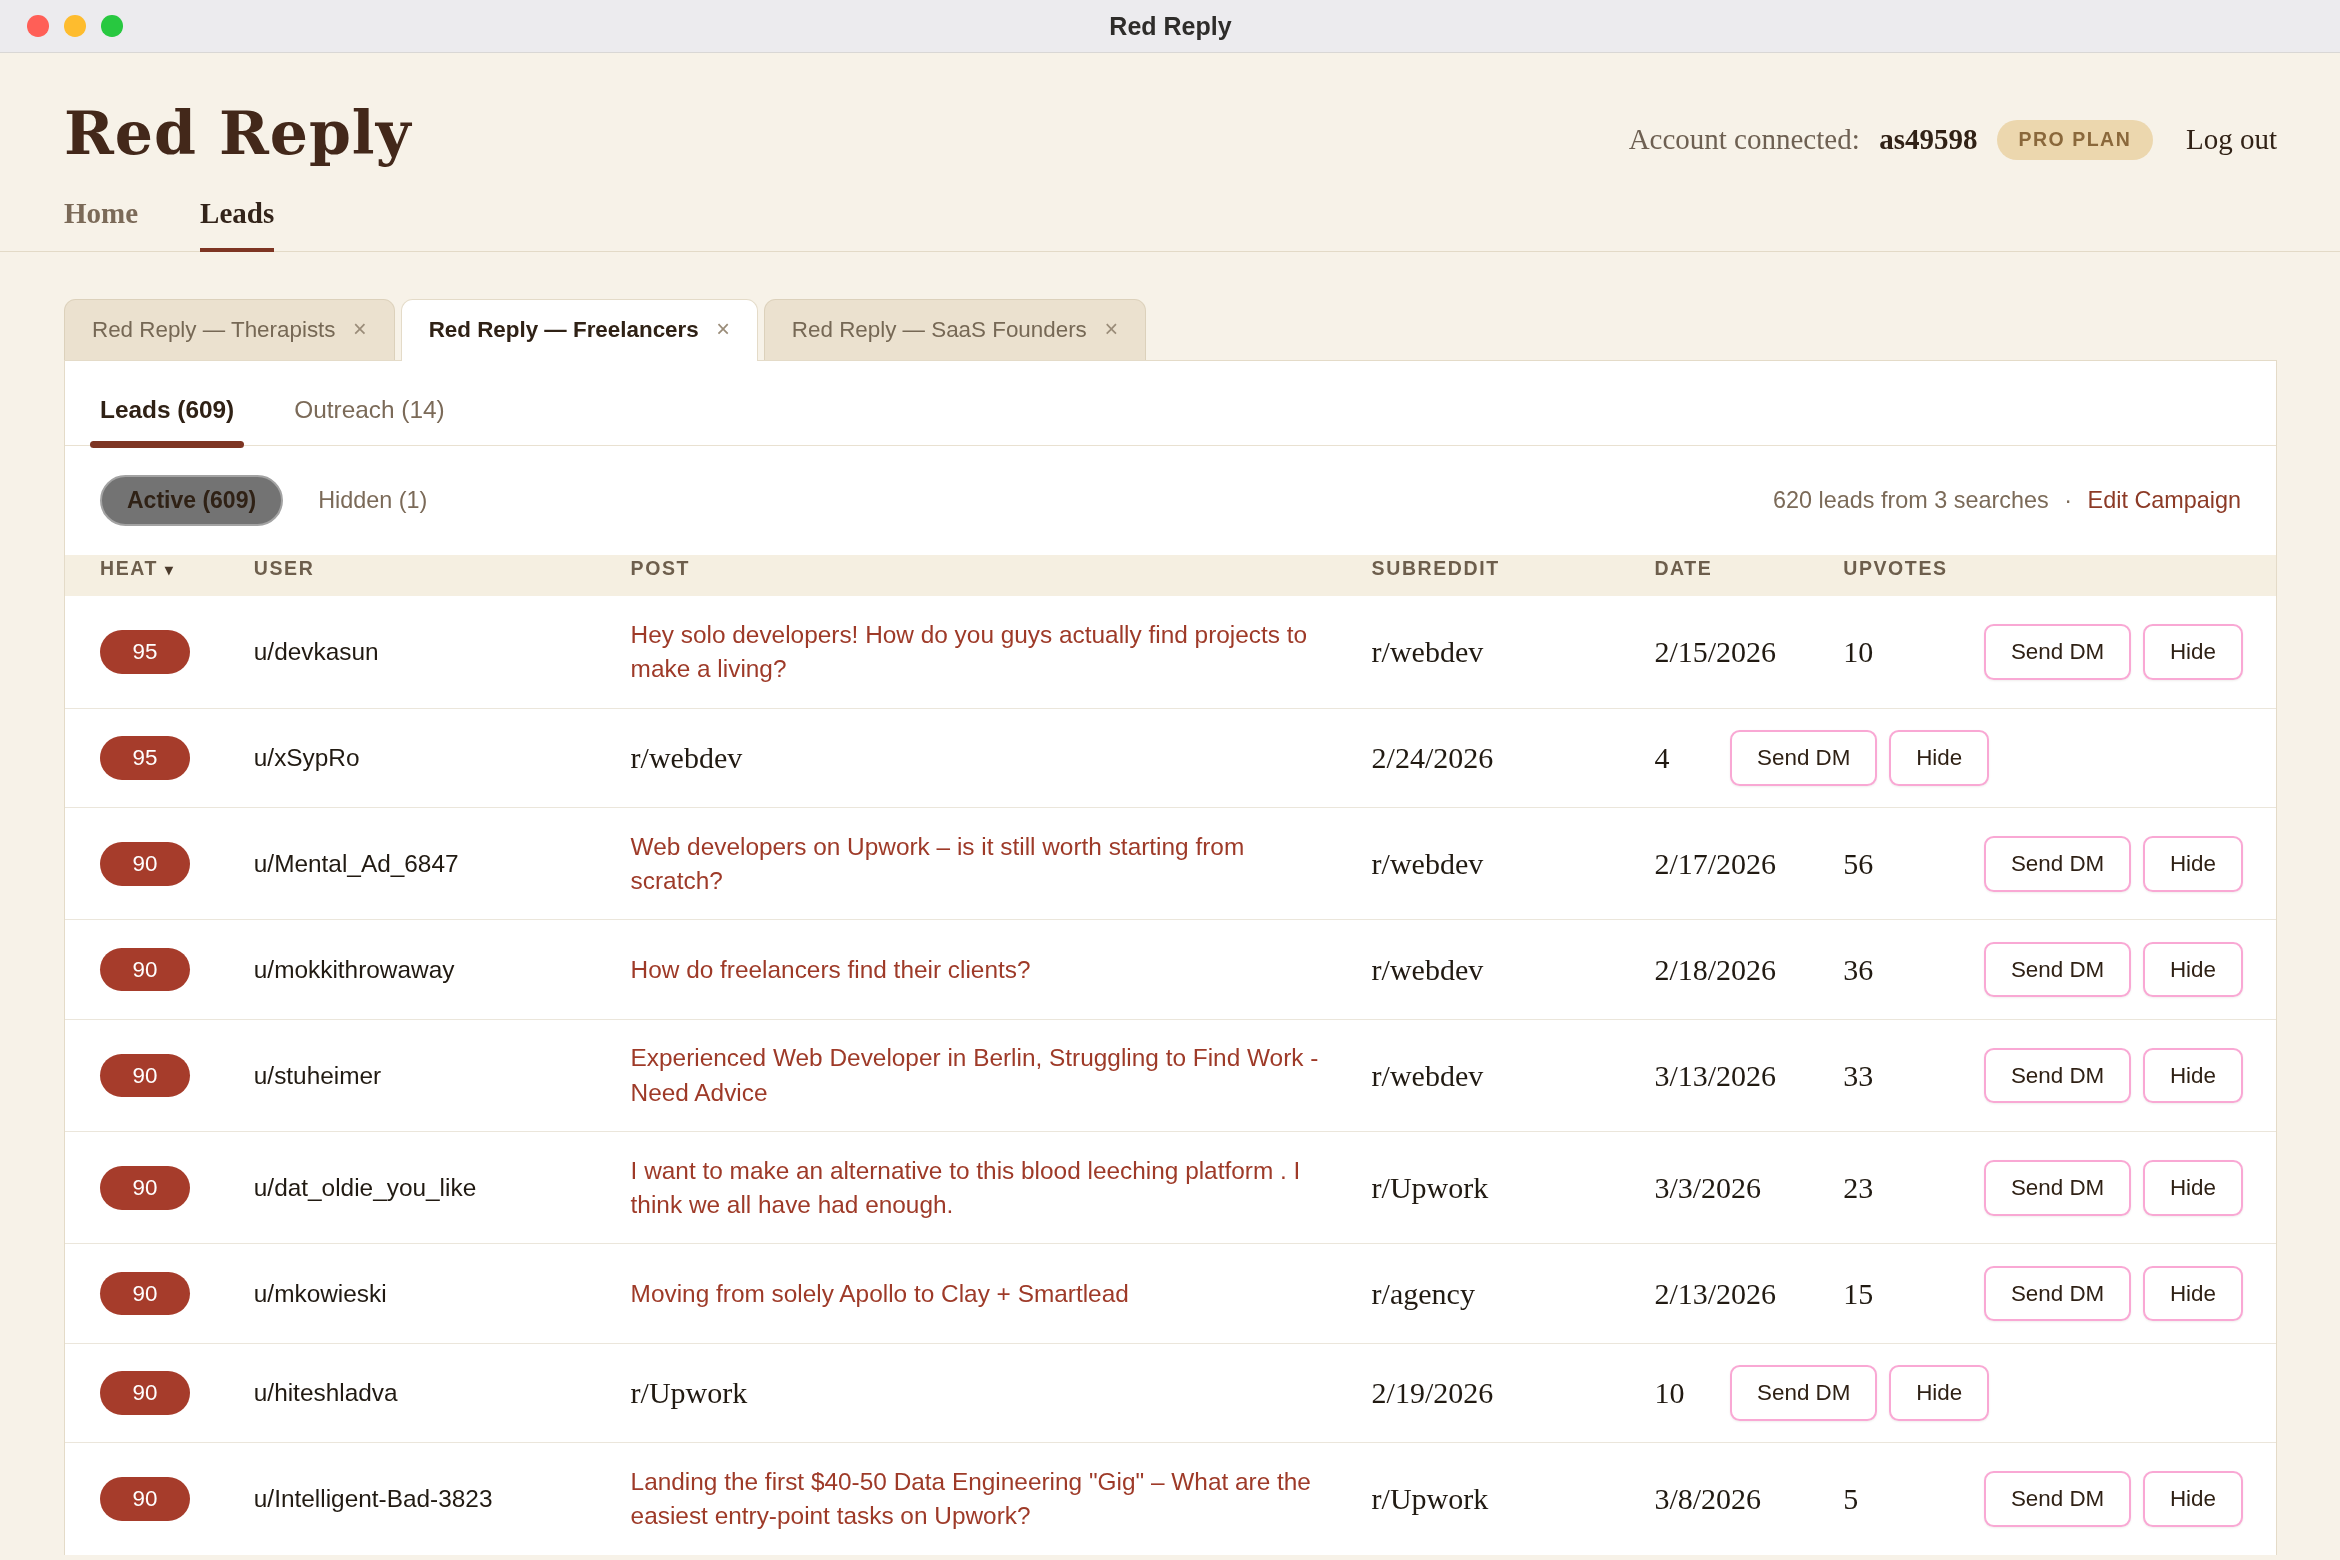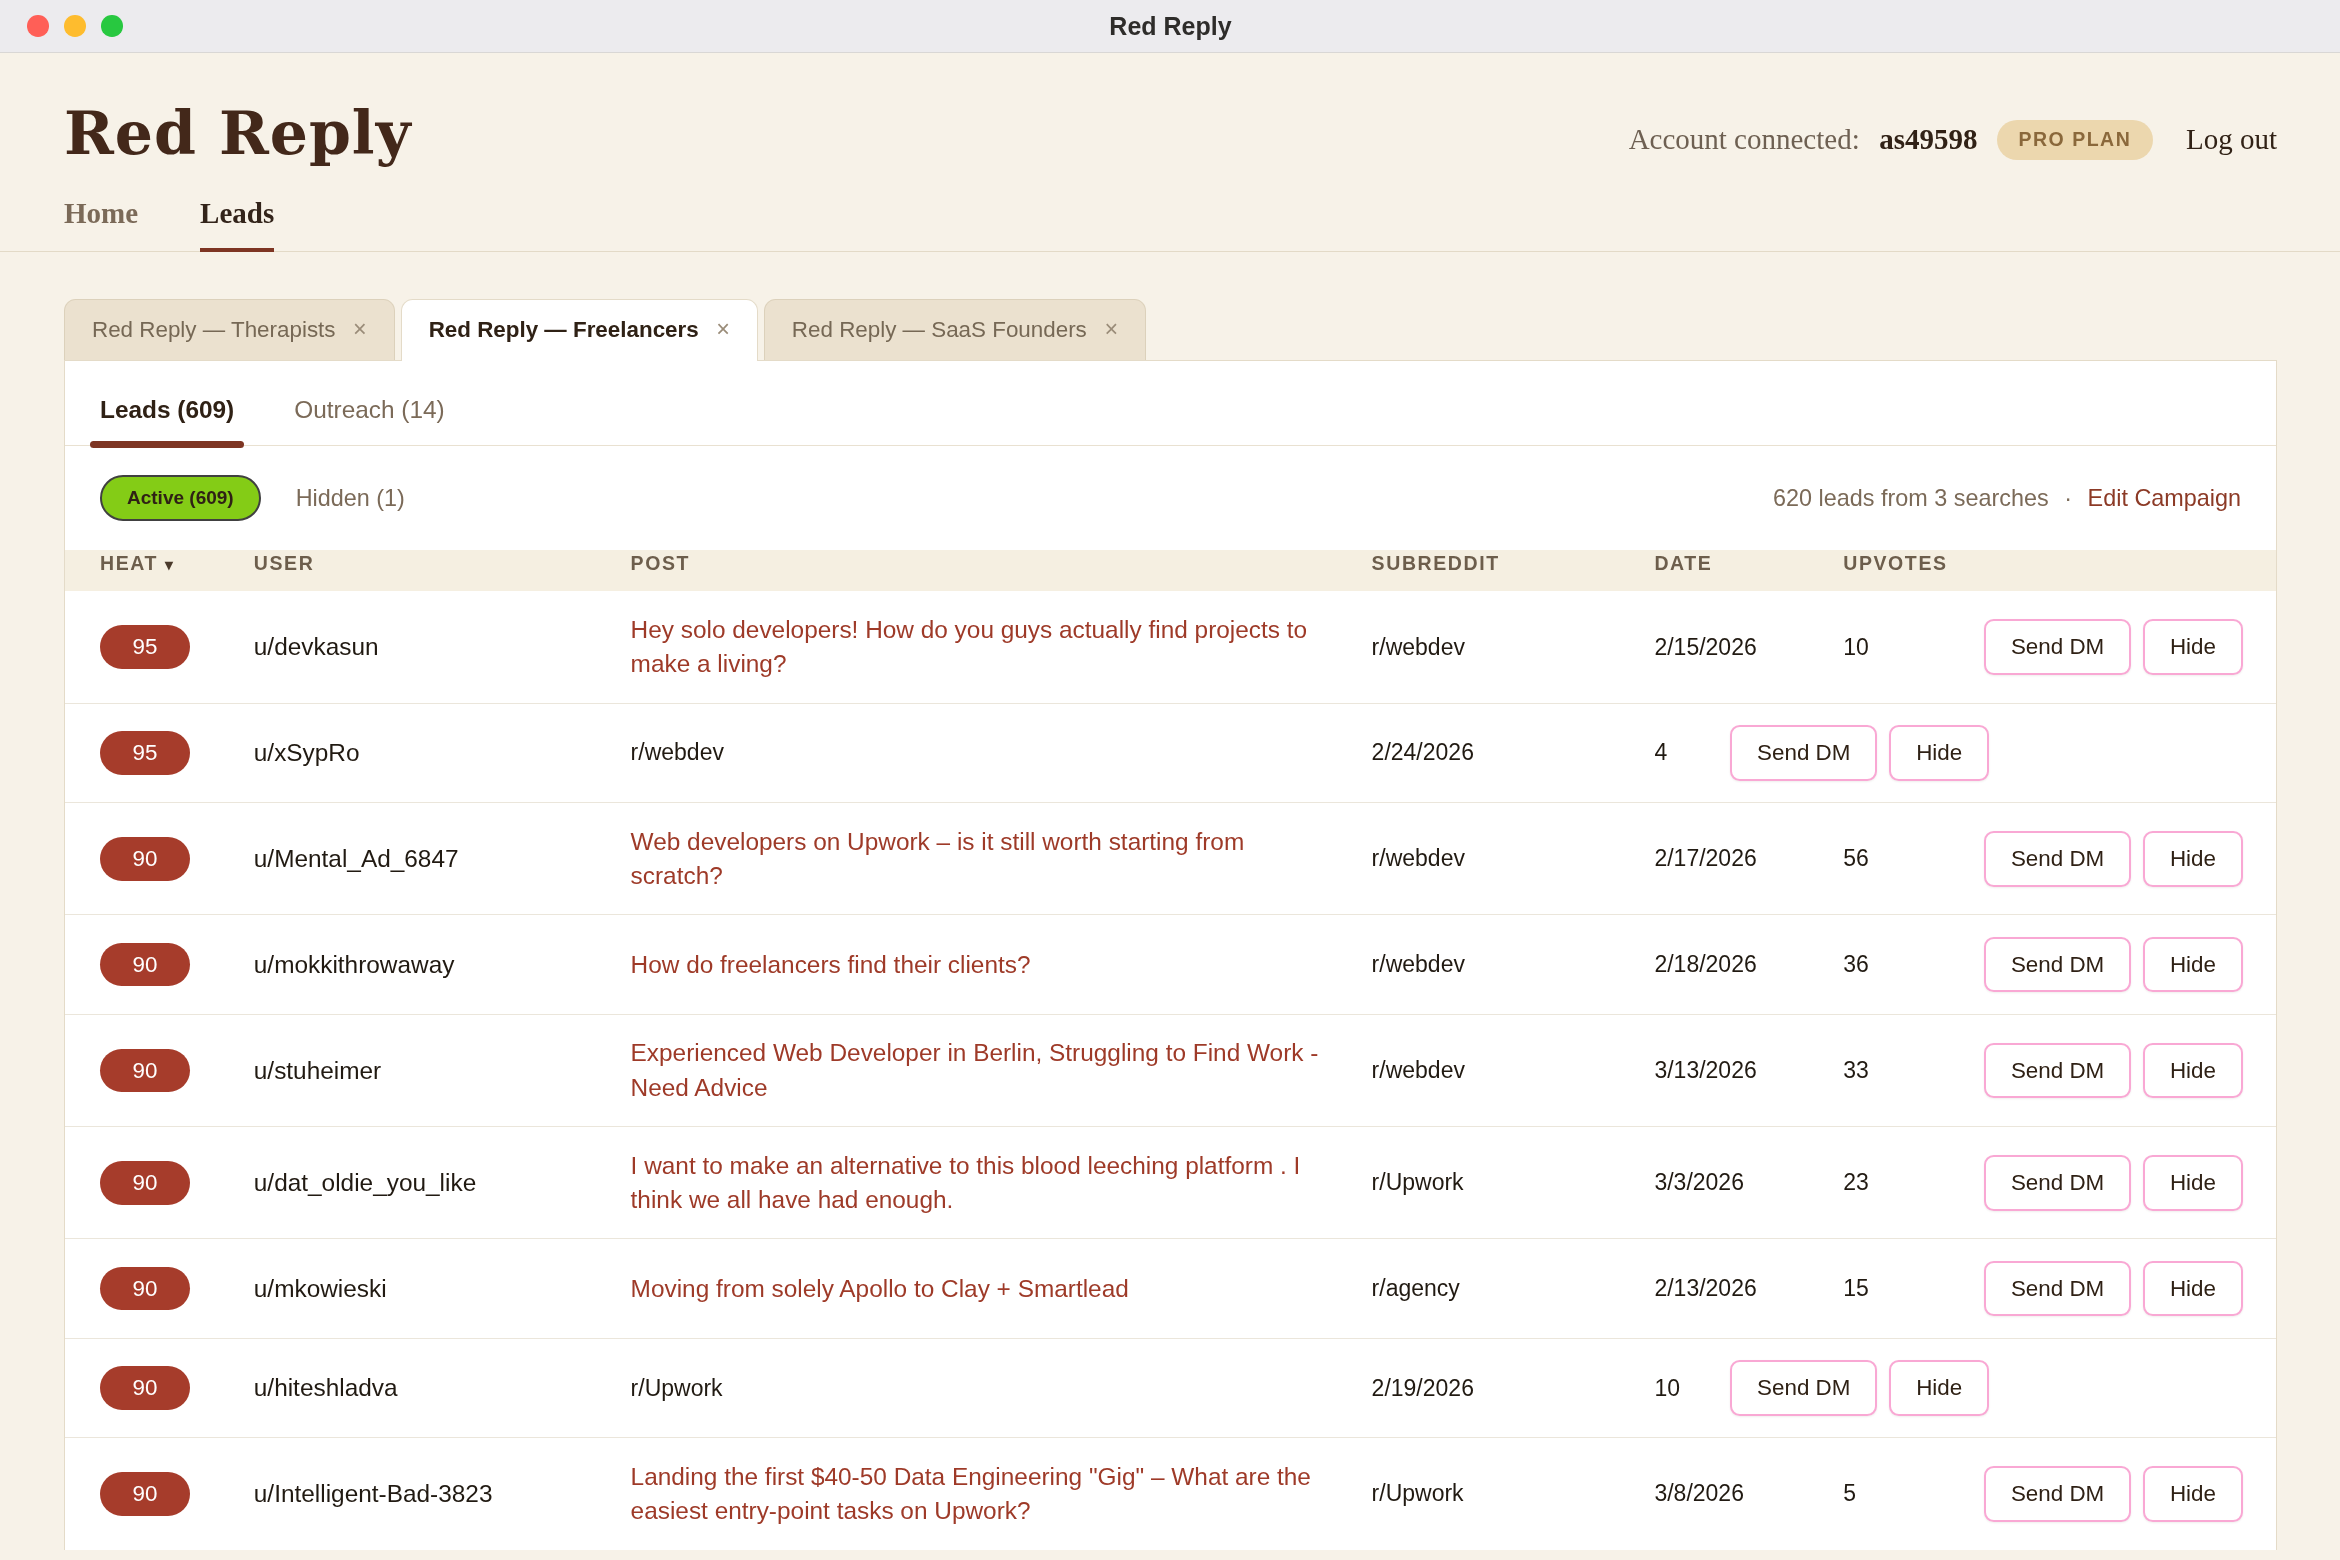--- a/index.html
+++ b/index.html
@@ -71,22 +71,22 @@
   .ptab { font-size:24.4px; color:#7b6a58; padding-bottom:21.5px; position:relative; cursor:pointer; }
   .ptab.active { color:#2f2115; font-weight:bold; }
   .ptab.active::after {
     content:""; position:absolute; left:-9.8px; right:-9.8px; bottom:-2.9px;
     height:6.8px; background:#7e3523; border-radius:974px;
   }
   
   .filter-row { display:flex; justify-content:space-between; align-items:center; padding:29px 35px; }
   .filter-left { display:flex; align-items:center; gap:35px; }
   .active-pill {
-    border:2px solid #404040; background:#84cc16; border-radius:974px;
-    padding:9.8px 25px; font-size:19px; font-weight:bold; color:#2f2115; cursor:pointer;
+    border:2px solid #a3a3a3; background:#737373; border-radius:974px;
+    padding:9.8px 25px; font-size:23px; font-weight:bold; color:#2f2115; cursor:pointer;
   }
   .hidden-link { font-size:23.4px; color:#7b6a58; cursor:pointer; }
   .filter-right { display:flex; align-items:center; gap:15.6px; font-size:23.4px; color:#7b6a58; }
   .edit-link { color:#8c3a26; cursor:pointer; }
   
   .thead, .trow {
     display:grid;
     grid-template-columns:146px 369px 1fr 275px 181px 146px 246px;
     column-gap:7.8px; align-items:center; padding-left:35px; padding-right:33px;
   }
@@ -98,21 +98,21 @@
   .th .arrow { font-size:15.6px; color:#4a3a2b; }
   .trow { border-top:1px solid #ebe6db; padding-top:21.5px; padding-bottom:21.5px; }
   .trow:first-of-type { border-top:none; }
   .heat-badge {
     display:inline-block; min-width:90px; text-align:center;
     background:#a63c2b; color:#fff; font-weight:normal; font-size:22.4px;
     padding:8.8px 0; border-radius:974px;
   }
   .cell-user { font-size:24.4px; color:#211a12; }
   .cell-post { font-size:24.4px; line-height:1.4; color:#9e3a28; padding-right:29px; cursor:pointer; }
-  .cell-sub, .cell-date, .cell-upvotes { font-size:23px; color:#211a12; }
+  .cell-sub, .cell-date, .cell-upvotes { font-size:30px; color:#211a12;font-family:Liberation Serif, serif; }
   .cell-actions { display:flex; justify-content:flex-end; gap:11.7px; }
   .btn {
     font-family:"Liberation Sans",sans-serif;
     font-size:22.4px; color:#2f2115; background:#fff;
     border:2px solid #f9a8d4; border-radius:9.8px; padding:12.7px 25px;
     box-shadow:0 1px 2px rgba(60,40,20,0.08); cursor:pointer; white-space:nowrap;
   }
 </style>
 </head>
 <body>

